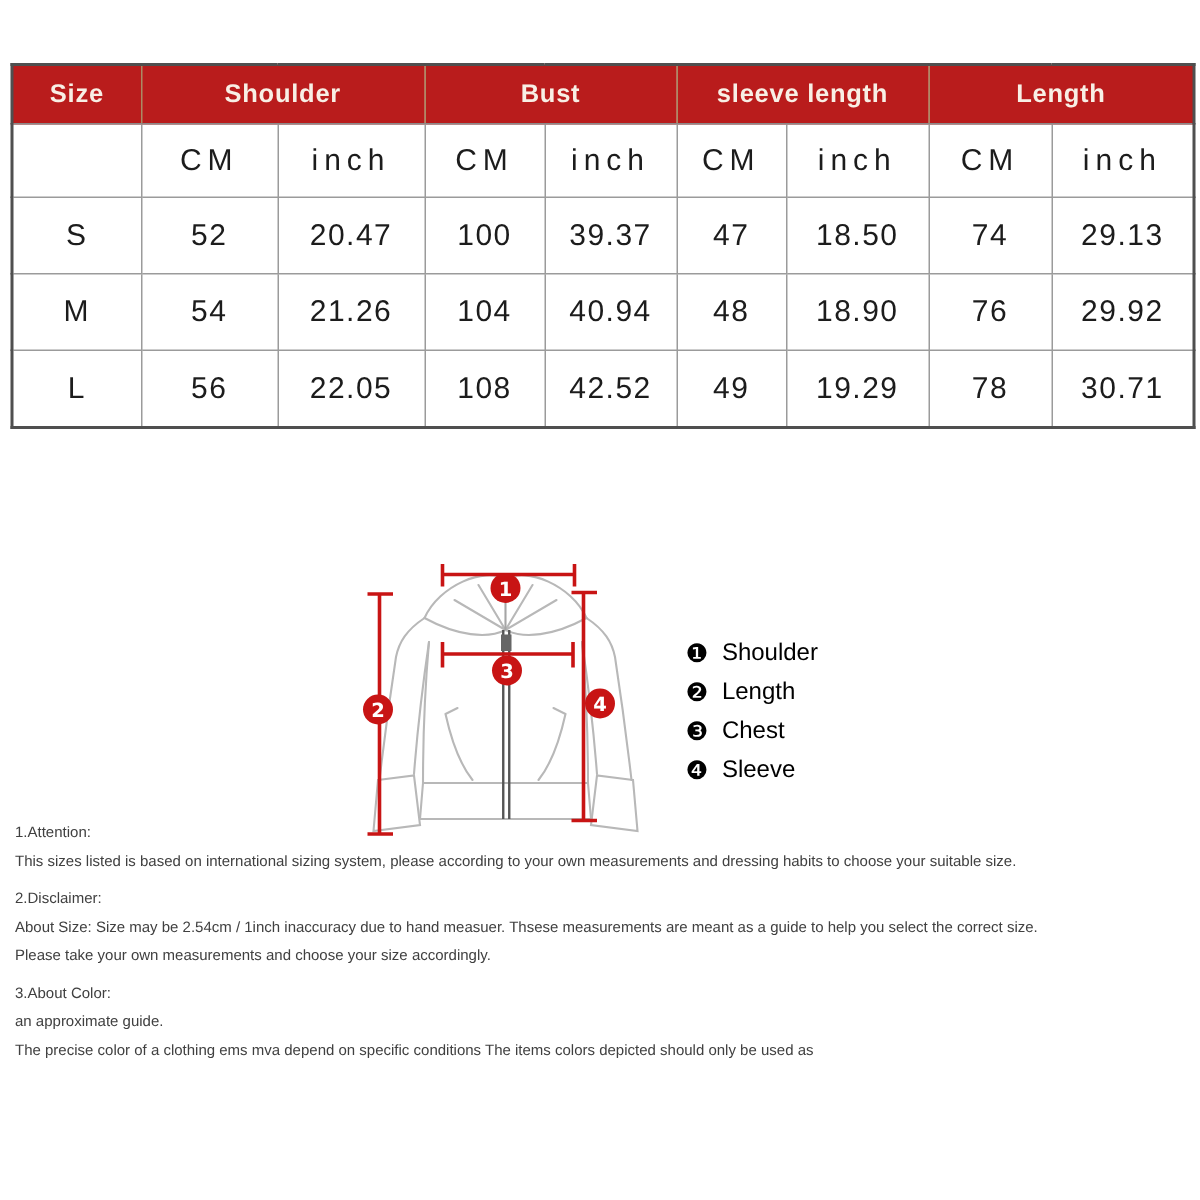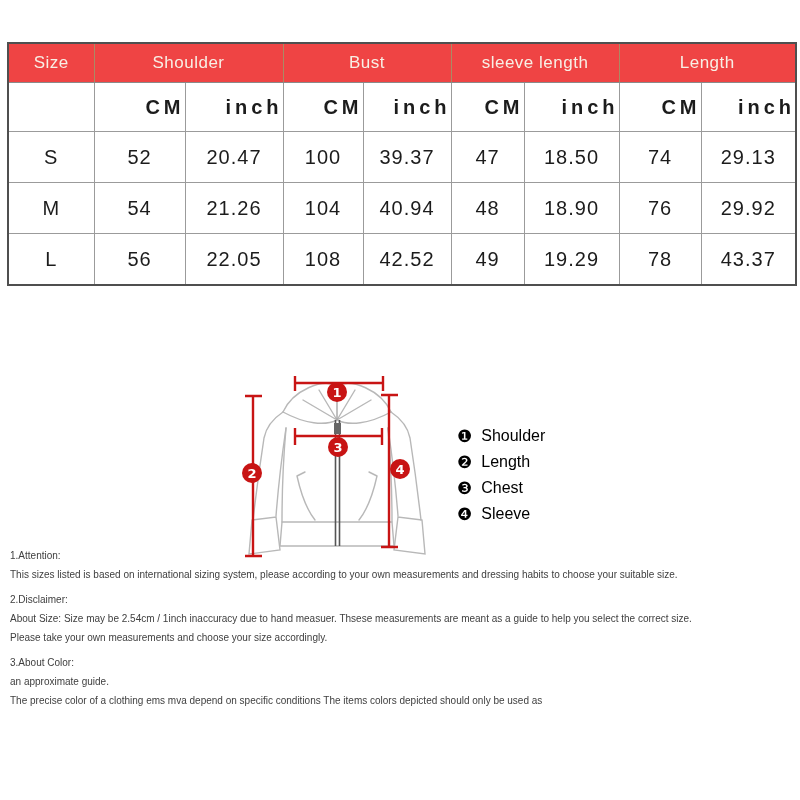--- a/index.html
+++ b/index.html
@@ -4,23 +4,23 @@
 <style>
   html,body{margin:0;padding:0;background:#fff;}
   .canvas{position:relative;width:800px;height:800px;background:#ffffff;overflow:hidden;
           font-family:"Liberation Sans",sans-serif;color:#1c1c1c;}
 
   
   table.size-table{position:absolute;left:7px;top:42px;width:788px;border-collapse:collapse;
                    table-layout:fixed;border:2px solid #4f4f4f;}
   table.size-table td{border:1px solid #9b9b9b;text-align:center;vertical-align:middle;
                       font-size:20px;letter-spacing:1px;padding:0;}
-  tr.hdr-row td{background:#ef4444;color:#f8efe5;font-size:17px;letter-spacing:0.5px;
-                height:38px;border-color:#ab8a64;border-bottom-color:#8a8a8a;}
-  tr.unit-row td{height:48px;font-size:20px;letter-spacing:4px;font-weight:700;text-align:right;}
+  tr.hdr-row td{background:#b91c1c;color:#f8efe5;font-size:17px;letter-spacing:0.5px;
+                height:38px;border-color:#ab8a64;border-bottom-color:#8a8a8a;font-weight:bold;}
+  tr.unit-row td{height:48px;font-size:20px;letter-spacing:4px;font-weight:400;}
   tr.data-row td{height:50px;}
   td.size-cell{letter-spacing:1px;}
 
   
   .jacket-wrap{position:absolute;left:225px;top:370px;width:230px;height:190px;}
   .legend{position:absolute;left:457px;top:423px;}
   .legend-item{display:flex;align-items:center;height:26px;font-size:16px;color:#000;}
   .legend-bullet{font-size:17px;margin-right:9px;line-height:1;
                  font-family:"DejaVu Sans",sans-serif;}
 
@@ -90,21 +90,21 @@
     </tr>
     <tr class="data-row">
       <td class="size-cell">L</td>
       <td>56</td>
       <td>22.05</td>
       <td>108</td>
       <td>42.52</td>
       <td>49</td>
       <td>19.29</td>
       <td>78</td>
-      <td>43.37</td>
+      <td>30.71</td>
     </tr>
   </tbody>
     </table>
 
   <div class="jacket-wrap">
     <svg viewBox="0 0 230 190" width="230" height="190">
 
       <g stroke="#b8b8b8" fill="none" stroke-width="1.4" stroke-linecap="round">
         <path d="M58,42 C68,20 98,8 112,16 C126,8 156,20 166,42"></path>
         <path d="M112,50 L78,30 M112,50 L94,20 M112,50 L130,20 M112,50 L146,30"></path>

